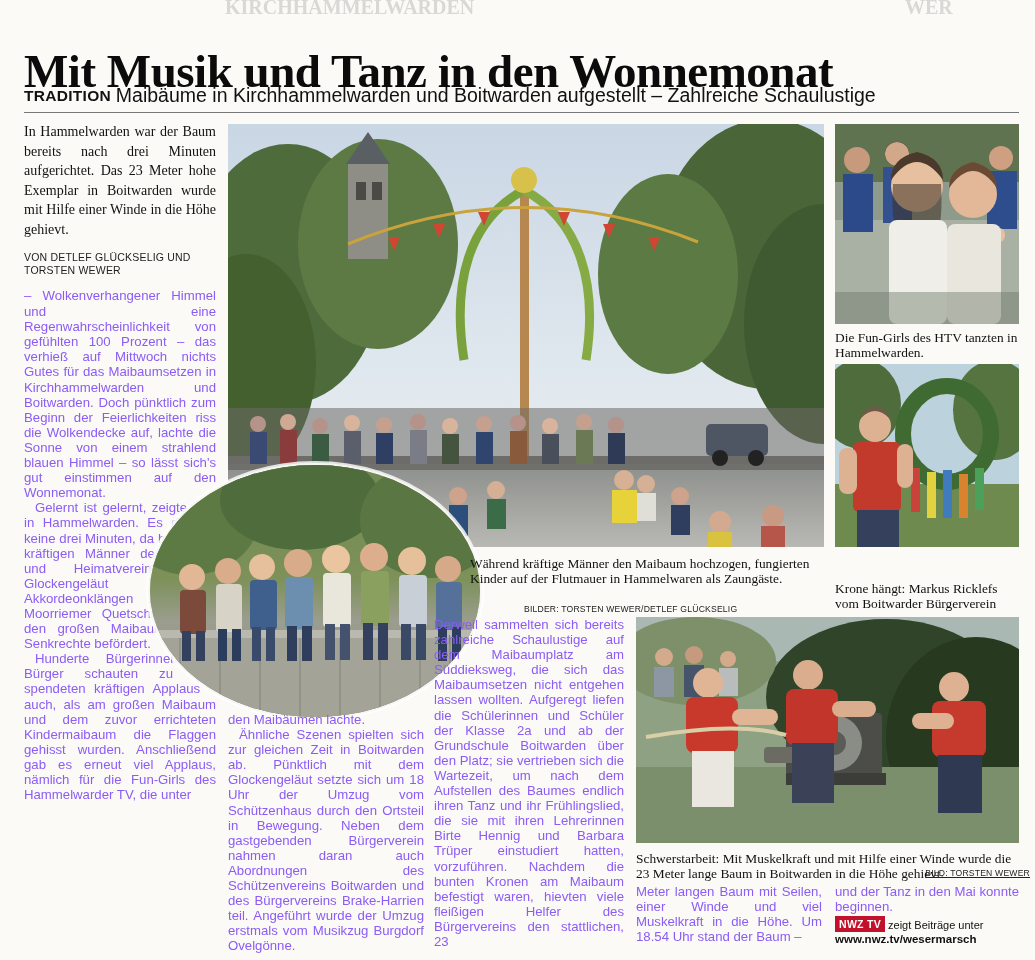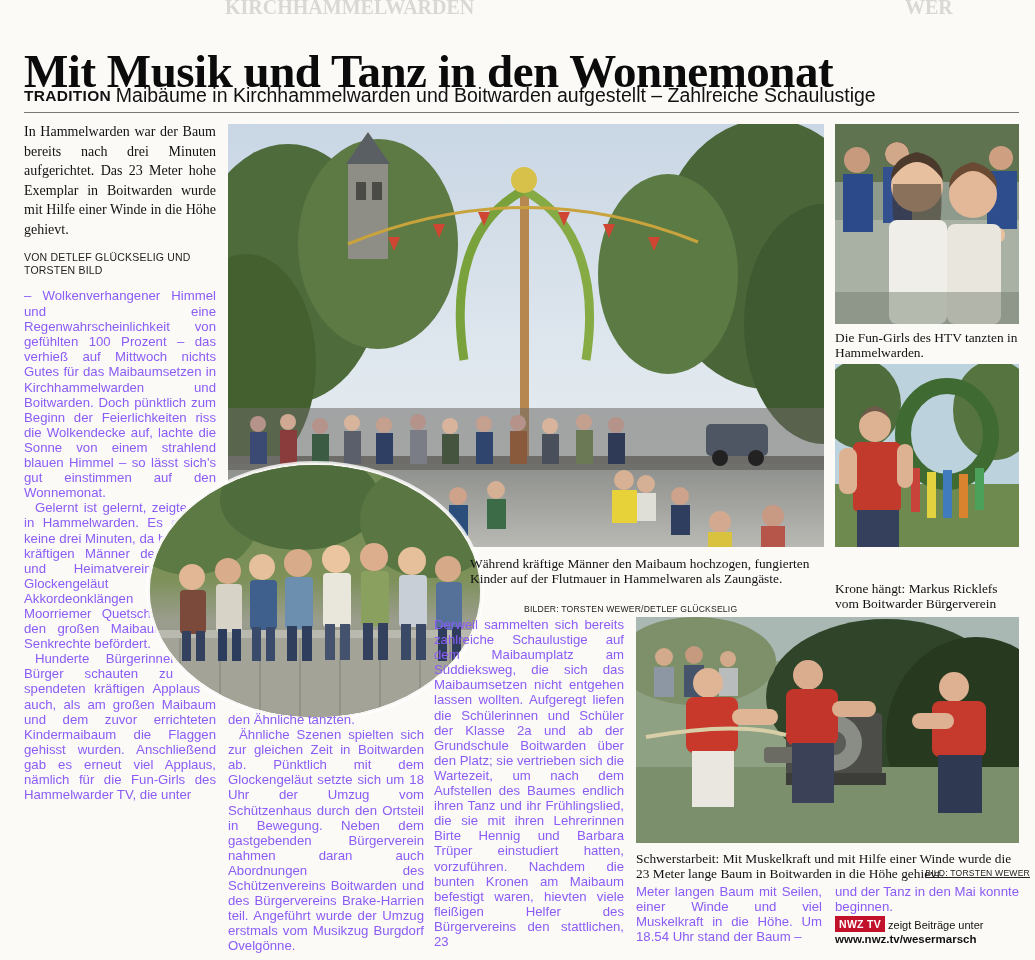--- a/index.html
+++ b/index.html
@@ -223,21 +223,21 @@
   <h1 class="headline">Mit Musik und Tanz in den Wonnemonat</h1>
 
   <div class="subhead-row">
     <span class="kicker">TRADITION</span>
     <span class="subhead-text">Maibäume in Kirchhammelwarden und Boitwarden aufgestellt – Zahlreiche Schaulustige</span>
   </div>
   <div class="rule"></div>
 
   <div class="col1">
     <div class="lead">In Hammelwarden war der Baum bereits nach drei Minuten aufgerichtet. Das 23 Meter hohe Exemplar in Boitwarden wurde mit Hilfe einer Winde in die Höhe gehievt.</div>
-    <div class="byline">VON DETLEF GLÜCKSELIG UND TORSTEN BILD</div>
+    <div class="byline">VON DETLEF GLÜCKSELIG UND TORSTEN WEWER</div>
     <div class="body-text">
       <p class="first"><span class="dateline"></span> <span>– Wolkenverhangener Himmel und eine Regenwahrscheinlichkeit von gefühlten 100 Prozent – das verhieß auf Mittwoch nichts Gutes für das Maibaumsetzen in Kirchhammelwarden und Boitwarden. Doch pünktlich zum Beginn der Feierlichkeiten riss die Wolkendecke auf, lachte die Sonne von einem strahlend blauen Himmel – so lässt sich's gut einstimmen auf den Wonnemonat.</span></p>
       <p>Gelernt ist gelernt, zeigte sich in Hammelwarden. Es dauerte keine drei Minuten, da hatten die kräftigen Männer des Bürger- und Heimatvereins unter Glockengeläut und Akkordeonklängen der Moorriemer Quetschkommoden den großen Maibaum in die Senkrechte befördert.</p>
       <p>Hunderte Bürgerinnen und Bürger schauten zu und spendeten kräftigen Applaus – auch, als am großen Maibaum und dem zuvor errichteten Kindermaibaum die Flaggen gehisst wurden. Anschließend gab es erneut viel Applaus, nämlich für die Fun-Girls des Hammelwarder TV, die unter</p>
     </div>
   </div>
 
   <div class="photo" id="photo-main">
     <svg width="596" height="423" viewBox="0 0 596 423" preserveAspectRatio="none">
       <defs>
@@ -460,21 +460,21 @@
       <path d="M26 54 Q40 40 54 54 Q52 44 40 42 Q28 44 26 54Z" fill="#6e5a48"></path>
       <rect x="18" y="78" width="48" height="70" rx="6" fill="#c23a2c"></rect>
       <rect x="4" y="84" width="18" height="46" rx="8" fill="#dcb293"></rect>
       <rect x="62" y="80" width="16" height="44" rx="8" fill="#dcb293"></rect>
       <rect x="22" y="146" width="42" height="37" fill="#35405c"></rect>
     </svg>
   </div>
   <div class="caption" style="left:835px; top:581px; width:186px;">Krone hängt: Markus Ricklefs vom Boitwarder Bürgerverein</div>
 
   <div class="col2 body-text">
-    <p class="first">den Ähnliche tanzten.</p>
+    <p class="first">den Maibäumen lachte.</p>
     <p>Ähnliche Szenen spielten sich zur gleichen Zeit in Boitwarden ab. Pünktlich mit dem Glockengeläut setzte sich um 18 Uhr der Umzug vom Schützenhaus durch den Ortsteil in Bewegung. Neben dem gastgebenden Bürgerverein nahmen daran auch Abordnungen des Schützenvereins Boitwarden und des Bürgervereins Brake-Harrien teil. Angeführt wurde der Umzug erstmals vom Musikzug Burgdorf Ovelgönne.</p>
   </div>
 
   <div class="col3 body-text">
     <p class="first">Derweil sammelten sich bereits zahlreiche Schaulustige auf dem Maibaumplatz am Süddieksweg, die sich das Maibaumsetzen nicht entgehen lassen wollten. Aufgeregt liefen die Schülerinnen und Schüler der Klasse 2a und ab der Grundschule Boitwarden über den Platz; sie vertrieben sich die Wartezeit, um nach dem Aufstellen des Baumes endlich ihren Tanz und ihr Frühlingslied, die sie mit ihren Lehrerinnen Birte Hennig und Barbara Trüper einstudiert hatten, vorzuführen. Nachdem die bunten Kronen am Maibaum befestigt waren, hievten viele fleißigen Helfer des Bürgervereins den stattlichen, 23</p>
   </div>
 
   <div class="photo" id="photo-winde">
     <svg width="383" height="226" viewBox="0 0 383 226" preserveAspectRatio="none">
       <rect x="0" y="0" width="383" height="226" fill="#8fa183"></rect>

